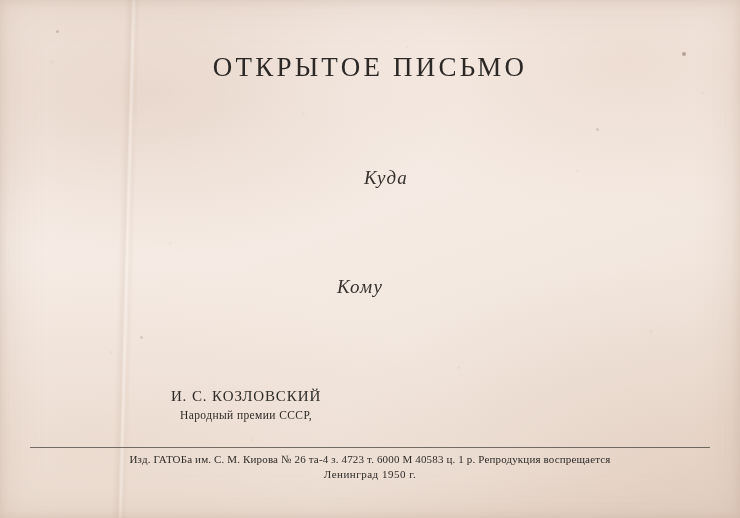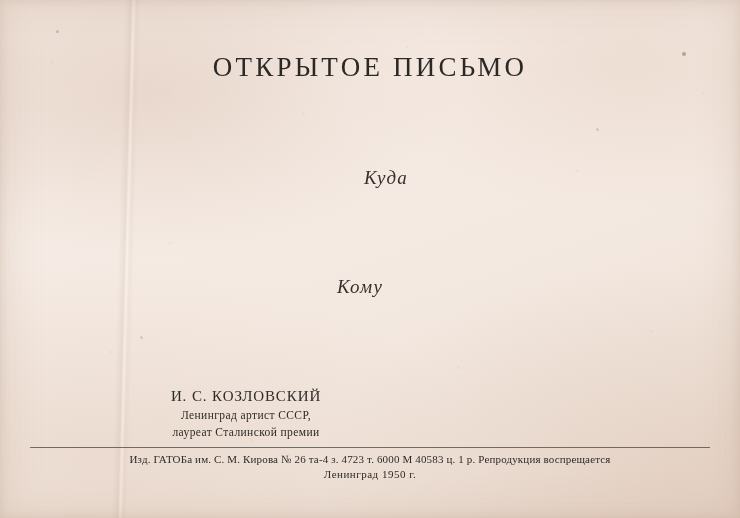--- a/index.html
+++ b/index.html
@@ -178,22 +178,21 @@
   <div class="spot" id="spot4"></div>
 
   <div id="title">ОТКРЫТОЕ ПИСЬМО</div>
 
   <div id="kuda">Куда</div>
 
   <div id="komu">Кому</div>
 
   <div id="credit">
     <div class="name">И. С. КОЗЛОВСКИЙ</div>
-    <div class="sub">Ленинград артист СССР,</div>
-    <div class="sub">лауреат Сталинской премии</div>
+    <div class="sub">Народный премии СССР,</div>
   </div>
 
   <div id="rule"></div>
 
   <div id="imprint">
     <div class="line1">Изд. ГАТОБа им. С. М. Кирова № 26 та-4 з. 4723 т. 6000 М 40583 ц. 1 р. Репродукция воспрещается</div>
     <div class="line2">Ленинград 1950 г.</div>
   </div>
 
   <div id="edge-shade"></div>

